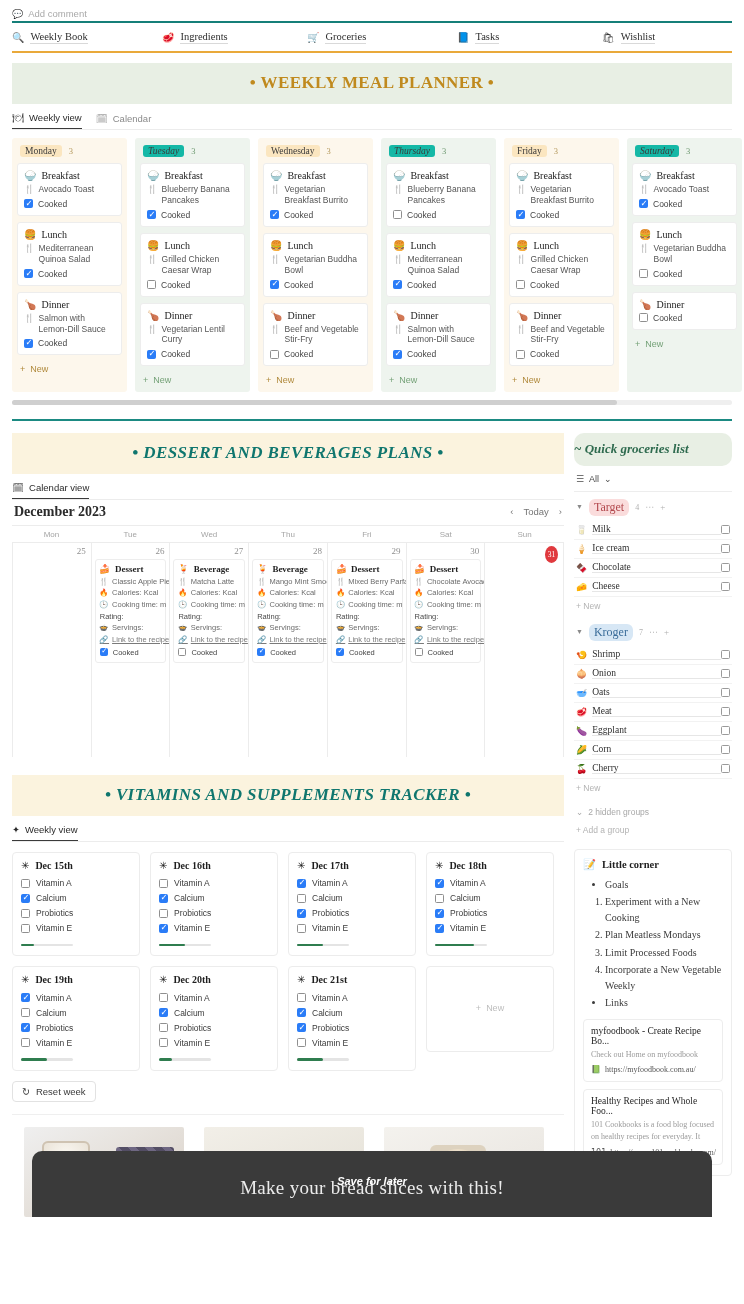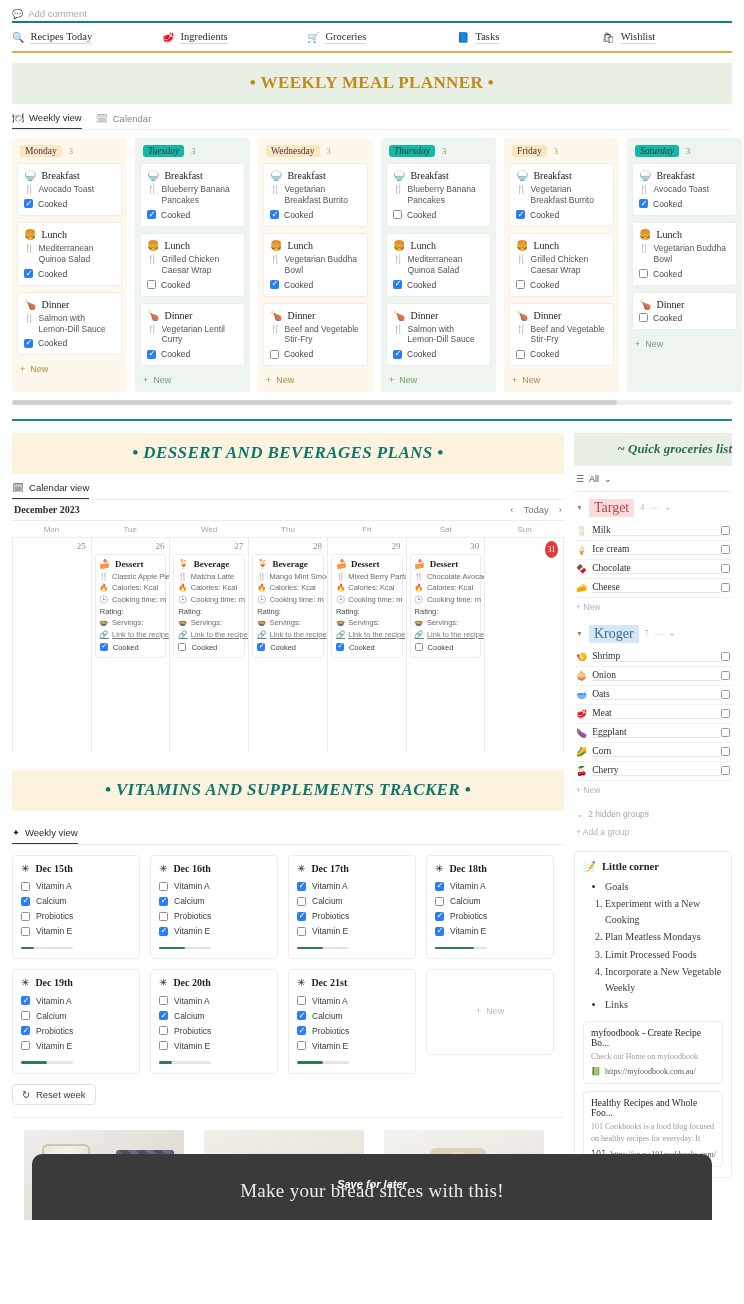--- a/index.html
+++ b/index.html
@@ -102,21 +102,21 @@
   .teal-rule2 { height:1.6px; background:#1b8a82; margin:14px 12px 0 12px; }
 
   
   .zone { display:flex; gap:10px; padding:0 12px; }
   .zone .left { width:552px; flex:0 0 552px; }
   .zone .right { width:158px; flex:0 0 158px; }
 
   
   .calhead { display:flex; align-items:center; justify-content:space-between;
              padding:4px 2px 5px 2px; }
-  .calmonth { font-size:10px; font-weight:700; color:#2b2b2b; }
+  .calmonth { font-size:14px; font-weight:700; color:#2b2b2b; }
   .calnav { display:flex; align-items:center; gap:10px; font-size:9.5px; color:#767676;
             font-family:"Liberation Sans", sans-serif; }
   .caltable { border-top:1px solid #ececec; }
   .calrow.dows { display:flex; }
   .dow { flex:1 1 0; text-align:center; font-size:8px; color:#a5a5a5; padding:4px 0 3px 0;
          font-family:"Liberation Sans", sans-serif; }
   .calrow.cells { display:flex; border-top:1px solid #ececec; min-height:215px; }
   .cell { flex:1 1 0; border-right:1px solid #ececec; padding:3px 3px 0 3px; overflow:hidden; }
   .cell:first-child { border-left:1px solid #ececec; }
   .cell .dnum { text-align:right; font-size:9px; color:#8f8f8f; padding:0 2px 3px 0; }
@@ -127,28 +127,28 @@
   .etitle { display:flex; align-items:center; gap:4px; font-size:9px; font-weight:700; color:#1f1f1f; padding-bottom:2px; }
   .eline { display:flex; align-items:center; gap:3px; font-size:7.5px; color:#6b6b6b; white-space:nowrap;
            line-height:1.55; font-family:"Liberation Sans", sans-serif; }
   .eline.plain { color:#4a4a4a; }
   .eline.link { color:#7a7a7a; text-decoration:underline; }
   .ecard .ckrow { padding-top:2px; font-size:7.5px; }
   .ecard .cb { width:8px; height:8px; }
   .ecard .cb.on:after { font-size:7.5px; top:-2.8px; left:0.5px; }
 
   
-  .gbanner { background:#e8efe4; text-align:right; color:#2f6b4f; font-weight:700; font-style:italic;
-             font-size:13px; padding:8px 0 9px 0; }
+  .gbanner { background:#e8efe4; text-align:left; color:#2f6b4f; font-weight:700; font-style:italic;
+             font-size:13px; padding:8px 0 9px 0;border-radius:10px; }
   .gfilter { display:flex; align-items:center; gap:5px; font-size:9px; color:#4a4a4a;
              padding:8px 2px 7px 2px; border-bottom:1px solid #ededed;
              font-family:"Liberation Sans", sans-serif; }
   .grp { display:flex; align-items:center; gap:6px; padding:7px 2px 5px 2px; }
   .grp .caret { font-size:7px; color:#8a8a8a; }
-  .gchip { font-size:14px; padding:1px 5px; border-radius:0; }
+  .gchip { font-size:12px; padding:1px 5px; border-radius:6px; }
   .gchip.pink { background:#fadcdc; color:#b2484d; }
   .gchip.blue { background:#d7e7f5; color:#3a6c99; }
   .grp .num { font-size:8px; color:#b0b0b0; }
   .grp .dots, .grp .plus { font-size:9px; color:#b0b0b0; }
   .grow { display:flex; align-items:center; padding:3.5px 2px; border-bottom:1px solid #f2f2f2; }
   .grow .gi { font-size:9px; margin-right:5px; }
   .grow .nm { flex:1 1 auto; font-size:9.5px; color:#2e2e2e; border-bottom:1px solid #e6e6e6; }
   .grow .box { width:9px; height:9px; border:1.1px solid #9a9a9a; border-radius:1.5px; }
   .gnew { font-size:8.5px; color:#b3b3b3; padding:4px 2px 6px 2px;
           font-family:"Liberation Sans", sans-serif; }
@@ -220,21 +220,21 @@
   <div class="addcomment">
     <span class="ic gi">💬</span>
     <span>Add comment</span>
   </div>
 
   <div class="teal-rule"></div>
 
   <div class="tabs">
     <div class="tab">
       <span class="gi">🔍</span>
-      <span class="lbl">Recipes Today</span>
+      <span class="lbl">Weekly Book</span>
     </div>
     <div class="tab">
       <span class="gi">🥩</span>
       <span class="lbl">Ingredients</span>
     </div>
     <div class="tab">
       <span class="gi">🛒</span>
       <span class="lbl">Groceries</span>
     </div>
     <div class="tab">
@@ -788,21 +788,21 @@
             </div>
             <div class="cell">
               <div class="dnum today">
                 <span>31</span>
               </div>
             </div>
           </div>
       </div>
 
       
-      <div class="banner cream" style="margin:18px 0 8px 0;">• VITAMINS AND SUPPLEMENTS TRACKER •</div>
+      <div class="banner cream" style="margin:18px 0 0 0;">• VITAMINS AND SUPPLEMENTS TRACKER •</div>
       <div class="viewbar" style="padding-left:0;">
         <div class="viewitem active">
           <span class="gi">✦</span>
           <span>Weekly view</span>
         </div>
       </div>
       <div class="vb-underline" style="margin:0;"></div>
 
       <div class="vgrid" id="vgrid">
           <div class="vcard">

